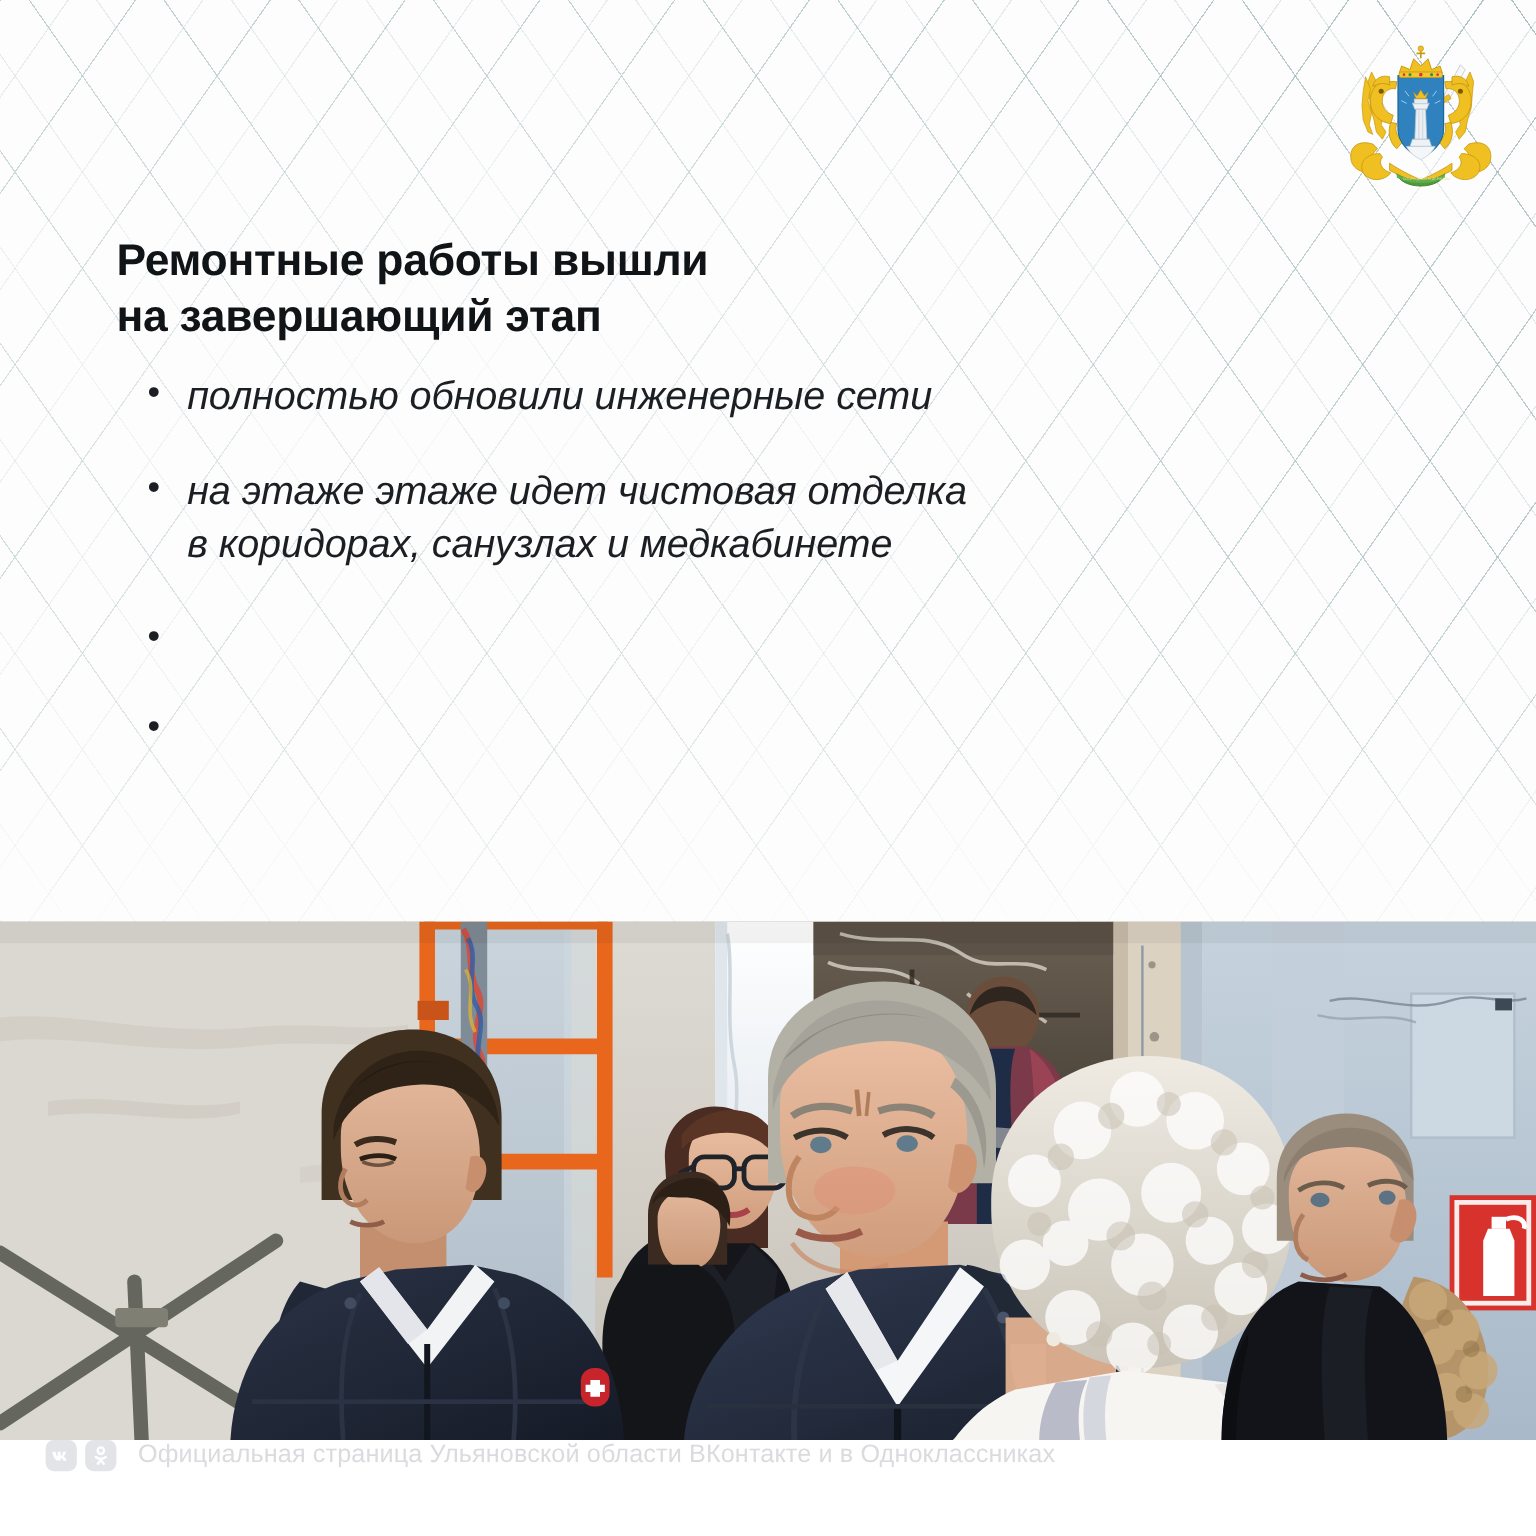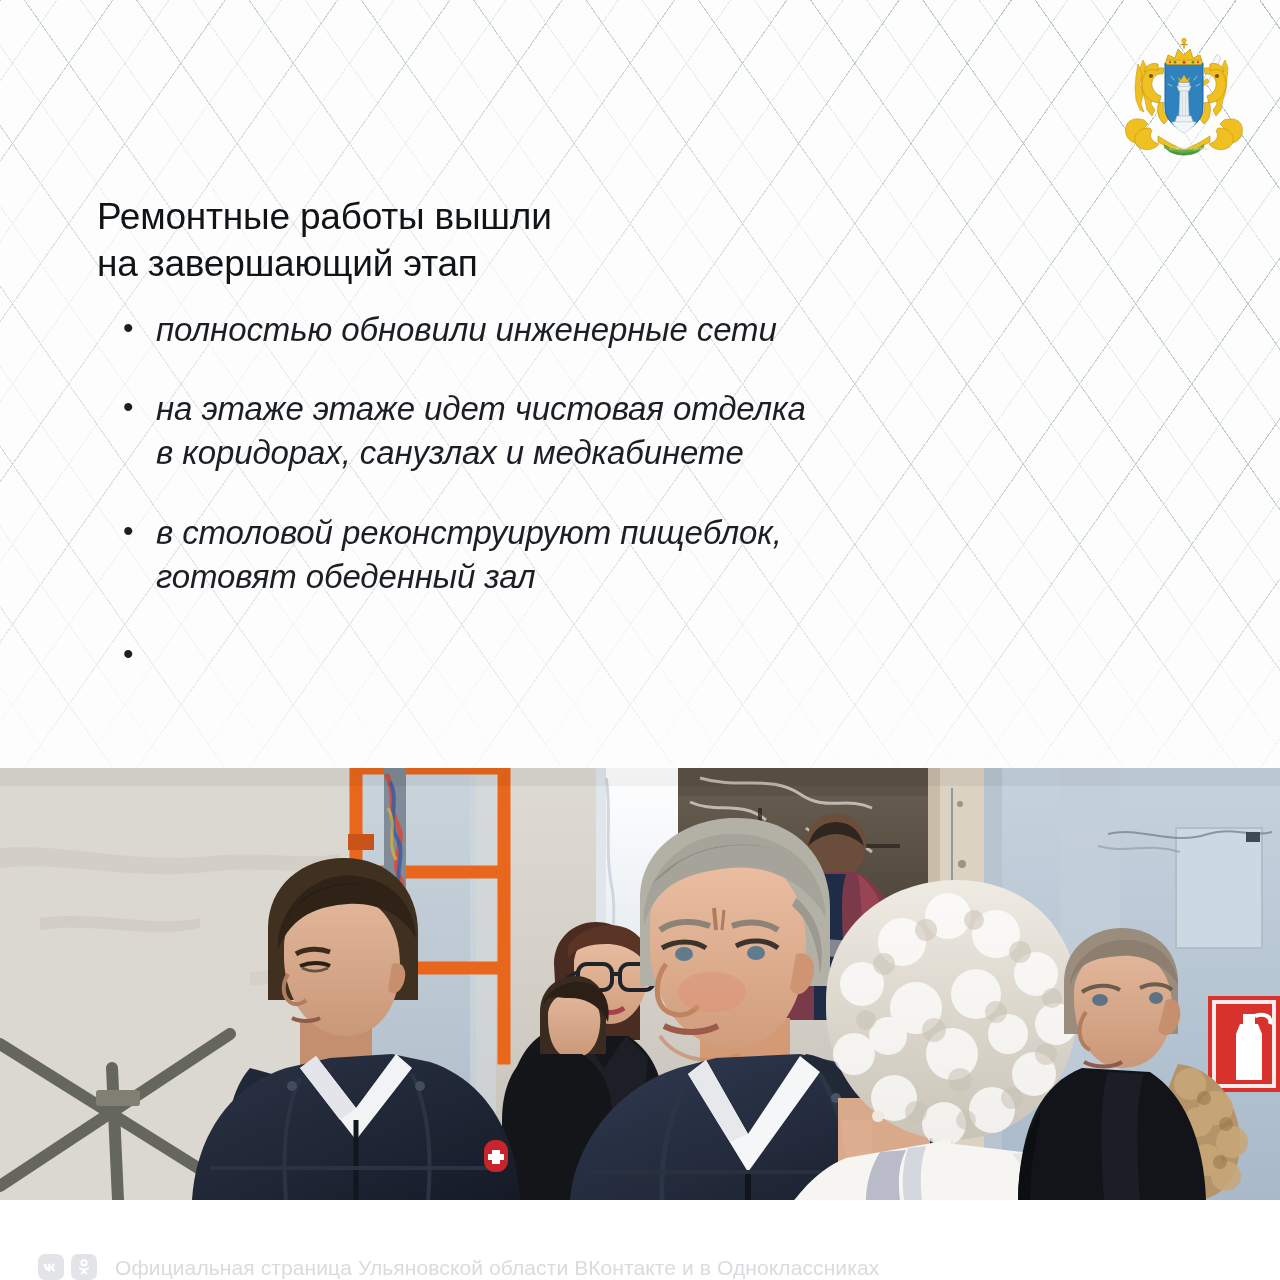--- a/index.html
+++ b/index.html
@@ -80,21 +80,21 @@
     right:26px; top:24px;
     width:140px; height:140px;
   }
 
   
   #headline {
     position:absolute;
     left:97px; top:193px;
     width:760px;
     font-size:37px;
-    font-weight:normal;
+    font-weight:bold;
     line-height:1.28;
     letter-spacing:-.2px;
     color:#111417;
     white-space:pre-line;
   }
 
   
   #bullets {
     position:absolute;
     left:120px; top:308px;
@@ -132,21 +132,21 @@
   }
   #photo svg { display:block; width:1280px; height:432px; }
 
   
   #footer {
     position:absolute;
     left:0; top:1200px;
     width:1280px; height:80px;
     background:#ffffff;
     display:flex;
-    align-items:flex-end;
+    align-items:flex-start;
     padding-left:38px;
   }
   .social-icon {
     width:26px; height:26px;
     border-radius:7px;
     background:#e2e4e7;
     display:flex; align-items:center; justify-content:center;
     margin-right:7px;
     flex:0 0 auto;
   }
@@ -268,22 +268,20 @@
       <span class="bullet-dot">•</span>
       <span class="bullet-text">полностью обновили инженерные сети</span>
     </li>
     <li class="bullet-row">
       <span class="bullet-dot">•</span>
       <span class="bullet-text">на этаже этаже идет чистовая отделка
 в коридорах, санузлах и медкабинете</span>
     </li>
     <li class="bullet-row">
       <span class="bullet-dot">•</span>
-      <span class="bullet-text">в столовой реконструируют пищеблок,
-готовят обеденный зал</span>
     </li>
     <li class="bullet-row">
       <span class="bullet-dot">•</span>
     </li>
   </ul>
 
   <div id="photo">
     <svg viewBox="0 0 1280 432" xmlns="http://www.w3.org/2000/svg" aria-hidden="true">
       <defs>
         <linearGradient id="wallL" x1="0" y1="0" x2="0" y2="1">

